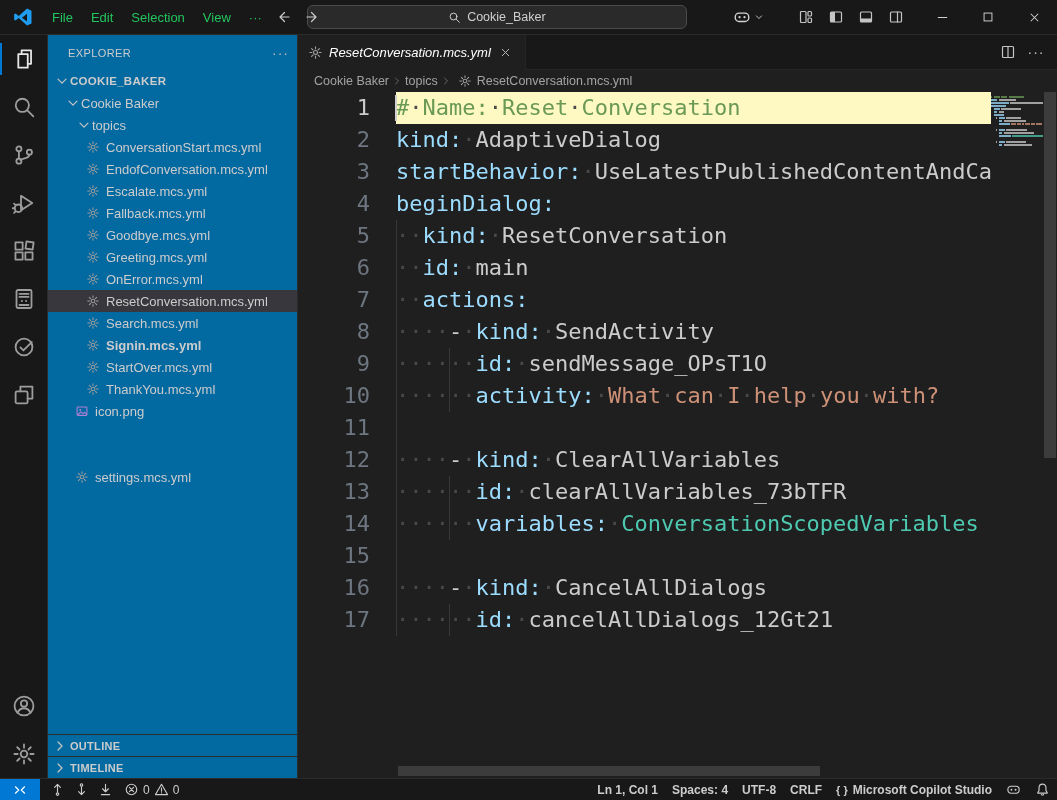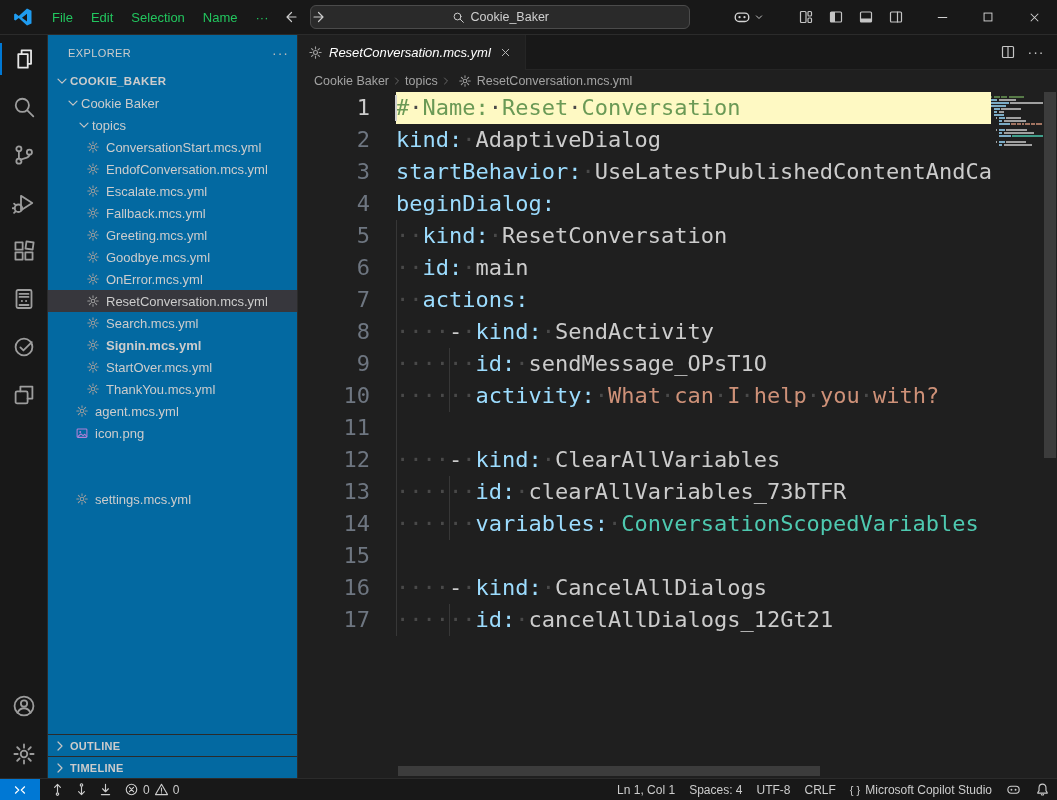--- a/index.html
+++ b/index.html
@@ -97,39 +97,39 @@
   
   .statusbar { height:22px; background:#181818; border-top:1px solid #2b2b2b;
     display:flex; align-items:center; font-size:12px; color:#cccccc; }
   .remote { width:40px; height:22px; background:#0078d4; color:#ffffff;
     display:flex; align-items:center; justify-content:center; }
   .sb-left { display:flex; align-items:center; gap:2px; margin-left:6px; }
   .sb-left .ico { width:22px; height:18px; color:#cccccc; }
   .problems { display:flex; align-items:center; gap:4px; margin-left:8px; }
   .problems .ico { width:15px; height:15px; }
   .sb-right { margin-left:auto; display:flex; align-items:center; }
-  .sb-item { padding:0 7px; display:flex; align-items:center; gap:5px; height:22px; }
+  .sb-item { padding:0 7px; display:flex; align-items:center; gap:5px; height:22px;font-weight:bold; }
   .sb-item .ico { width:15px; height:15px; }
   .braces { font-size:11px; color:#cccccc; }
 </style>
 </head>
 <body>
 
 <div class="titlebar">
   <div class="logo">
     <svg viewBox="0 0 16 16" width="20" height="20">
       <path d="M11.2 1.2 4.6 7.2 2 5.2l-1.1.6v4.4l1.1.6 2.6-2 6.6 6 3.6-1.7V2.9z" fill="#1f9cf0" stroke="none"></path>
       <path d="M11.2 5.4 7.2 8.5l4 3.1z" fill="#181818" stroke="none"></path>
     </svg>
   </div>
   <div class="menus">
       <span class="menu-item">File</span>
       <span class="menu-item">Edit</span>
       <span class="menu-item">Selection</span>
-      <span class="menu-item">Name</span>
+      <span class="menu-item">View</span>
       <span class="menu-item">···</span>
     </div>
   <div class="tb-center">
     <div class="nav-arrows">
       <span class="ico">
           <svg viewBox="0 0 16 16" width="16" height="16">
             <path d="M9.5 3.5 5 8l4.5 4.5M5 8h9"></path>
           </svg>
         </span>
       <span class="ico">
@@ -350,38 +350,38 @@
           </span>
           <span class="lbl">Fallback.mcs.yml</span>
         </div>
         <div class="trow" style="padding-left: 37px;">
           <span class="ico ficon">
             <svg viewBox="0 0 16 16" width="14" height="14" fill="none" stroke="currentColor" stroke-width="1.2" stroke-linecap="round" stroke-linejoin="round">
               <circle cx="8" cy="8" r="2.1"></circle>
               <path d="M8 2v2.1M8 11.9V14M2 8h2.1M11.9 8H14M3.8 3.8l1.5 1.5M10.7 10.7l1.5 1.5M12.2 3.8l-1.5 1.5M5.3 10.7l-1.5 1.5"></path>
             </svg>
           </span>
+          <span class="lbl">Goodbye.mcs.yml</span>
+        </div>
+        <div class="trow" style="padding-left: 37px;">
+          <span class="ico ficon">
+            <svg viewBox="0 0 16 16" width="14" height="14" fill="none" stroke="currentColor" stroke-width="1.2" stroke-linecap="round" stroke-linejoin="round">
+              <circle cx="8" cy="8" r="2.1"></circle>
+              <path d="M8 2v2.1M8 11.9V14M2 8h2.1M11.9 8H14M3.8 3.8l1.5 1.5M10.7 10.7l1.5 1.5M12.2 3.8l-1.5 1.5M5.3 10.7l-1.5 1.5"></path>
+            </svg>
+          </span>
           <span class="lbl">Greeting.mcs.yml</span>
         </div>
         <div class="trow" style="padding-left: 37px;">
           <span class="ico ficon">
             <svg viewBox="0 0 16 16" width="14" height="14" fill="none" stroke="currentColor" stroke-width="1.2" stroke-linecap="round" stroke-linejoin="round">
               <circle cx="8" cy="8" r="2.1"></circle>
               <path d="M8 2v2.1M8 11.9V14M2 8h2.1M11.9 8H14M3.8 3.8l1.5 1.5M10.7 10.7l1.5 1.5M12.2 3.8l-1.5 1.5M5.3 10.7l-1.5 1.5"></path>
             </svg>
           </span>
-          <span class="lbl">Goodbye.mcs.yml</span>
-        </div>
-        <div class="trow" style="padding-left: 37px;">
-          <span class="ico ficon">
-            <svg viewBox="0 0 16 16" width="14" height="14" fill="none" stroke="currentColor" stroke-width="1.2" stroke-linecap="round" stroke-linejoin="round">
-              <circle cx="8" cy="8" r="2.1"></circle>
-              <path d="M8 2v2.1M8 11.9V14M2 8h2.1M11.9 8H14M3.8 3.8l1.5 1.5M10.7 10.7l1.5 1.5M12.2 3.8l-1.5 1.5M5.3 10.7l-1.5 1.5"></path>
-            </svg>
-          </span>
           <span class="lbl">OnError.mcs.yml</span>
         </div>
         <div class="trow sel" style="padding-left: 37px;">
           <span class="ico ficon">
             <svg viewBox="0 0 16 16" width="14" height="14" fill="none" stroke="currentColor" stroke-width="1.2" stroke-linecap="round" stroke-linejoin="round">
               <circle cx="8" cy="8" r="2.1"></circle>
               <path d="M8 2v2.1M8 11.9V14M2 8h2.1M11.9 8H14M3.8 3.8l1.5 1.5M10.7 10.7l1.5 1.5M12.2 3.8l-1.5 1.5M5.3 10.7l-1.5 1.5"></path>
             </svg>
           </span>
           <span class="lbl">ResetConversation.mcs.yml</span>
@@ -414,29 +414,20 @@
           <span class="lbl">StartOver.mcs.yml</span>
         </div>
         <div class="trow" style="padding-left: 37px;">
           <span class="ico ficon">
             <svg viewBox="0 0 16 16" width="14" height="14" fill="none" stroke="currentColor" stroke-width="1.2" stroke-linecap="round" stroke-linejoin="round">
               <circle cx="8" cy="8" r="2.1"></circle>
               <path d="M8 2v2.1M8 11.9V14M2 8h2.1M11.9 8H14M3.8 3.8l1.5 1.5M10.7 10.7l1.5 1.5M12.2 3.8l-1.5 1.5M5.3 10.7l-1.5 1.5"></path>
             </svg>
           </span>
           <span class="lbl">ThankYou.mcs.yml</span>
-        </div>
-        <div class="trow" style="padding-left: 26px;">
-          <span class="ico ficon">
-            <svg viewBox="0 0 16 16" width="14" height="14" fill="none" stroke="currentColor" stroke-width="1.2" stroke-linecap="round" stroke-linejoin="round">
-              <circle cx="8" cy="8" r="2.1"></circle>
-              <path d="M8 2v2.1M8 11.9V14M2 8h2.1M11.9 8H14M3.8 3.8l1.5 1.5M10.7 10.7l1.5 1.5M12.2 3.8l-1.5 1.5M5.3 10.7l-1.5 1.5"></path>
-            </svg>
-          </span>
-          <span class="lbl">agent.mcs.yml</span>
         </div>
         <div class="trow" style="padding-left: 26px;">
           <span class="ico ficon" style="color: rgb(177, 128, 215);">
             <svg viewBox="0 0 16 16" width="14" height="14" fill="none" stroke="currentColor" stroke-width="1.2" stroke-linecap="round" stroke-linejoin="round">
               <rect x="2.4" y="3.4" width="11.2" height="9.6" rx="1"></rect>
               <circle cx="6" cy="6.8" r="1.1" fill="currentColor" stroke="none"></circle>
               <path d="M3.4 12l3.4-3 2.4 2 2-1.6 2.2 2.6"></path>
             </svg>
           </span>
           <span class="lbl">icon.png</span>

